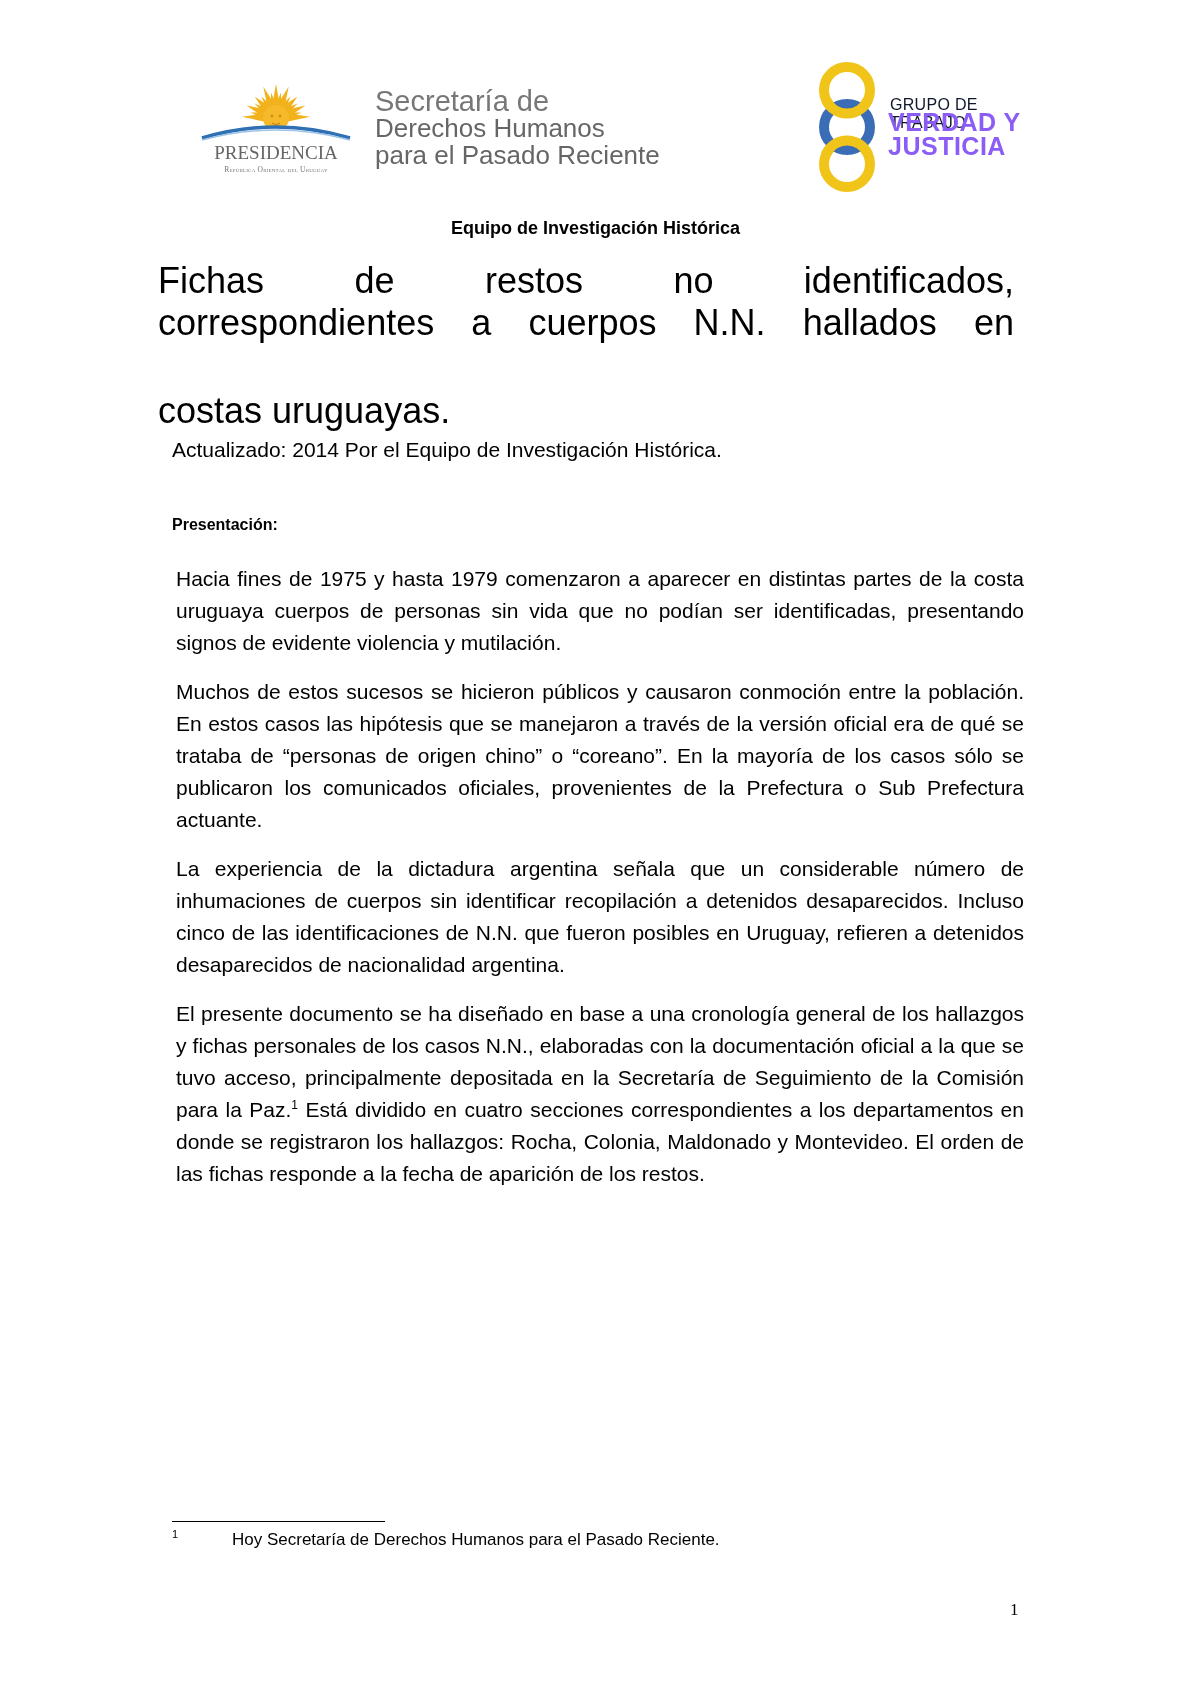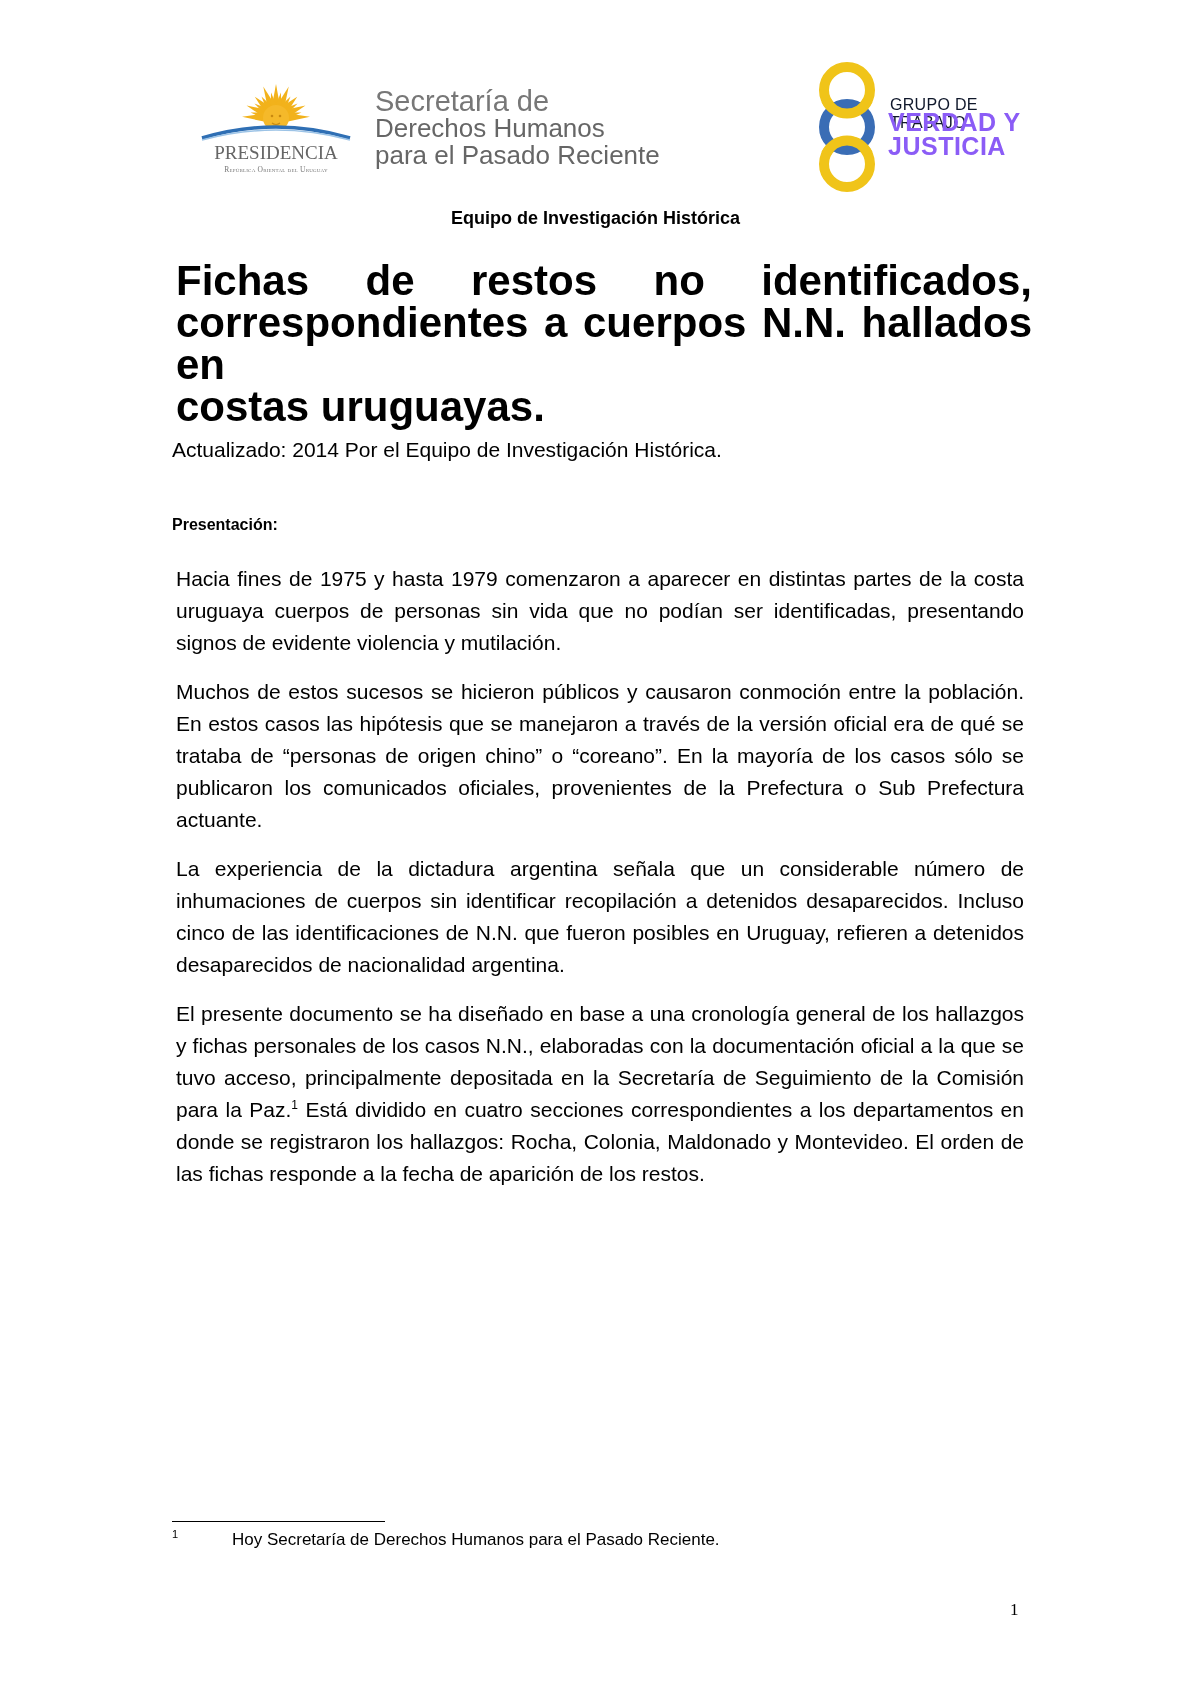--- a/index.html
+++ b/index.html
@@ -13,25 +13,25 @@
 
   #secretaria-text { left:375px; top:88px; color:#666; line-height:27px; }
   #secretaria-text .l1 { font-size:29px; font-weight:normal; color:#777; display:block; }
   #secretaria-text .l2, #secretaria-text .l3 { font-size:26px; display:block; color:#666; }
 
   #vyj-logo { left:812px; top:62px; width:220px; height:130px; }
   #vyj-logo .rings { position:absolute; left:0; top:0; width:70px; height:130px; }
   #vyj-logo .t1 { position:absolute; left:78px; top:34px; font-size:16px; color:#0f172a; letter-spacing:0.3px; }
   #vyj-logo .t2 { position:absolute; left:76px; top:48px; font-size:25px; font-weight:bold; color:#8b5cf6; line-height:24px; letter-spacing:0.5px; }
 
-  #team-heading { left:0; width:1191px; top:208px; text-align:center; font-size:18px; font-weight:bold; }
+  #team-heading { left:0; width:1191px; top:218px; text-align:center; font-size:18px; font-weight:bold; }
 
-  #doc-title { left:176px; width:856px; top:260px; font-size:42px; font-weight:bold; line-height:42px; text-align:justify; text-align-last:left; }
+  #doc-title { left:158px; width:856px; top:260px; font-size:36px; font-weight:normal; line-height:42px; text-align:justify; text-align-last:left; }
   #doc-title .ln { display:block; text-align:justify; text-align-last:justify; }
-  #doc-title .ln.last { text-align-last:left; }
+  #doc-title .ln.last { text-align-last:left;margin-top:46px; }
 
   #updated-line { left:172px; top:438px; font-size:21px; }
 
   #section-heading { left:172px; top:516px; font-size:16px; font-weight:bold; }
 
   #body-text { left:172px; width:852px; top:563px; font-size:21px; line-height:32px; text-align:justify; }
   #body-text p { margin:0 0 17px 4px; }
   sup { font-size:12px; line-height:0; vertical-align:super; }
 
   #footnote-rule { left:172px; top:1521px; width:213px; height:1px; background:#000; }

